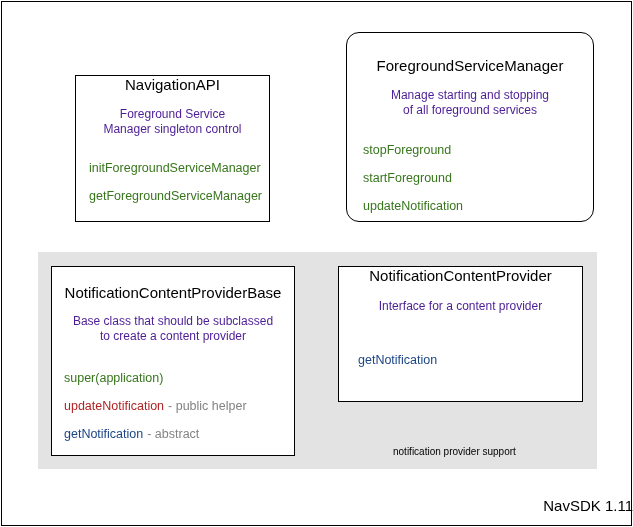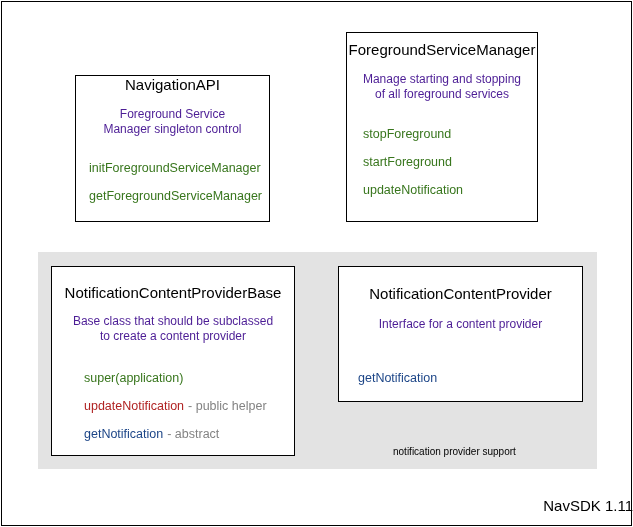--- a/index.html
+++ b/index.html
@@ -53,31 +53,31 @@
     white-space: nowrap;
   }
   .annotation { margin-left: 4px; }
 
   
   .box-nav   { left: 75px;  top: 75px;  width: 195px; height: 147px; }
   .box-nav   .cls-desc { margin-top: 13px; }
   .box-nav   .methods  { margin-top: 24px; padding-left: 13px; }
   .box-nav   .method-row { margin-bottom: 13px; }
 
-  .box-fsm   { left: 346px; top: 32px;  width: 192px; height: 190px; padding-top: 8px; }
+  .box-fsm   { left: 346px; top: 32px;  width: 248px; height: 190px; padding-top: 24px; border-radius: 13px; }
   .box-fsm   .cls-desc { margin-top: 13px; }
   .box-fsm   .methods  { margin-top: 25px; padding-left: 16px; }
   .box-fsm   .method-row { margin-bottom: 13px; }
 
   .box-ncpb  { left: 51px;  top: 266px; width: 244px; height: 190px; padding-top: 17px; }
   .box-ncpb  .cls-desc { margin-top: 12px; }
-  .box-ncpb  .methods  { margin-top: 27px; padding-left: 32px; }
+  .box-ncpb  .methods  { margin-top: 27px; padding-left: 12px; }
   .box-ncpb  .method-row { margin-bottom: 13px; }
 
-  .box-ncp   { left: 338px; top: 266px; width: 245px; height: 136px; padding-top: 18px; }
+  .box-ncp   { left: 338px; top: 266px; width: 245px; height: 136px; }
   .box-ncp   .cls-desc { margin-top: 14px; }
   .box-ncp   .methods  { margin-top: 39px; padding-left: 19px; }
   .box-ncp   .method-row { margin-bottom: 13px; }
 
   .group-label {
     position: absolute;
     left: 393px;
     top: 446px;
     font-size: 10px;
     color: #000000;

